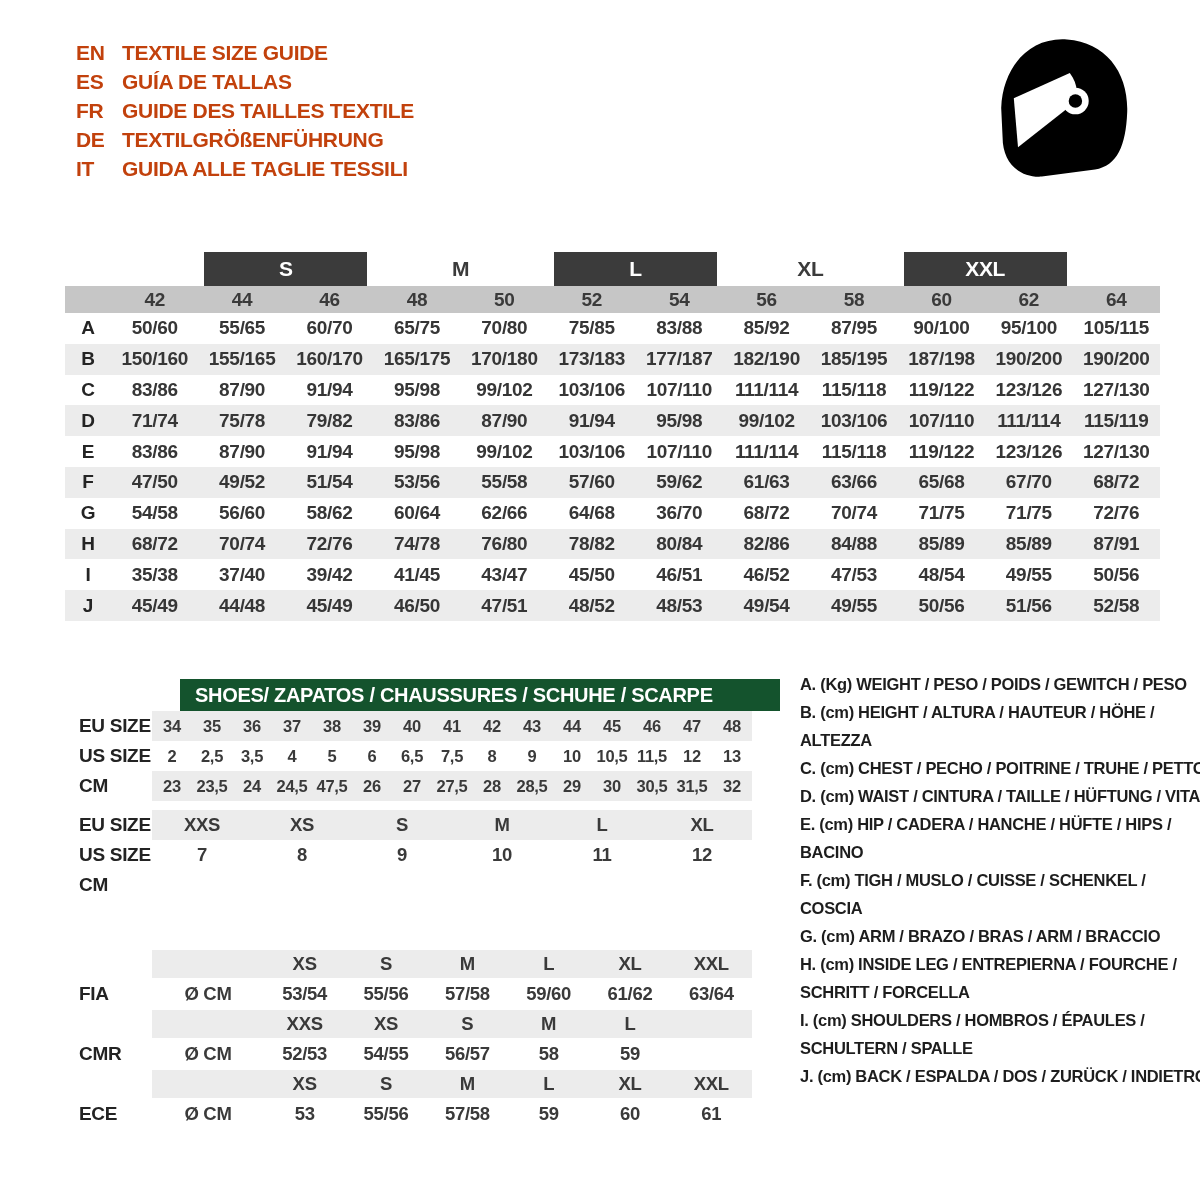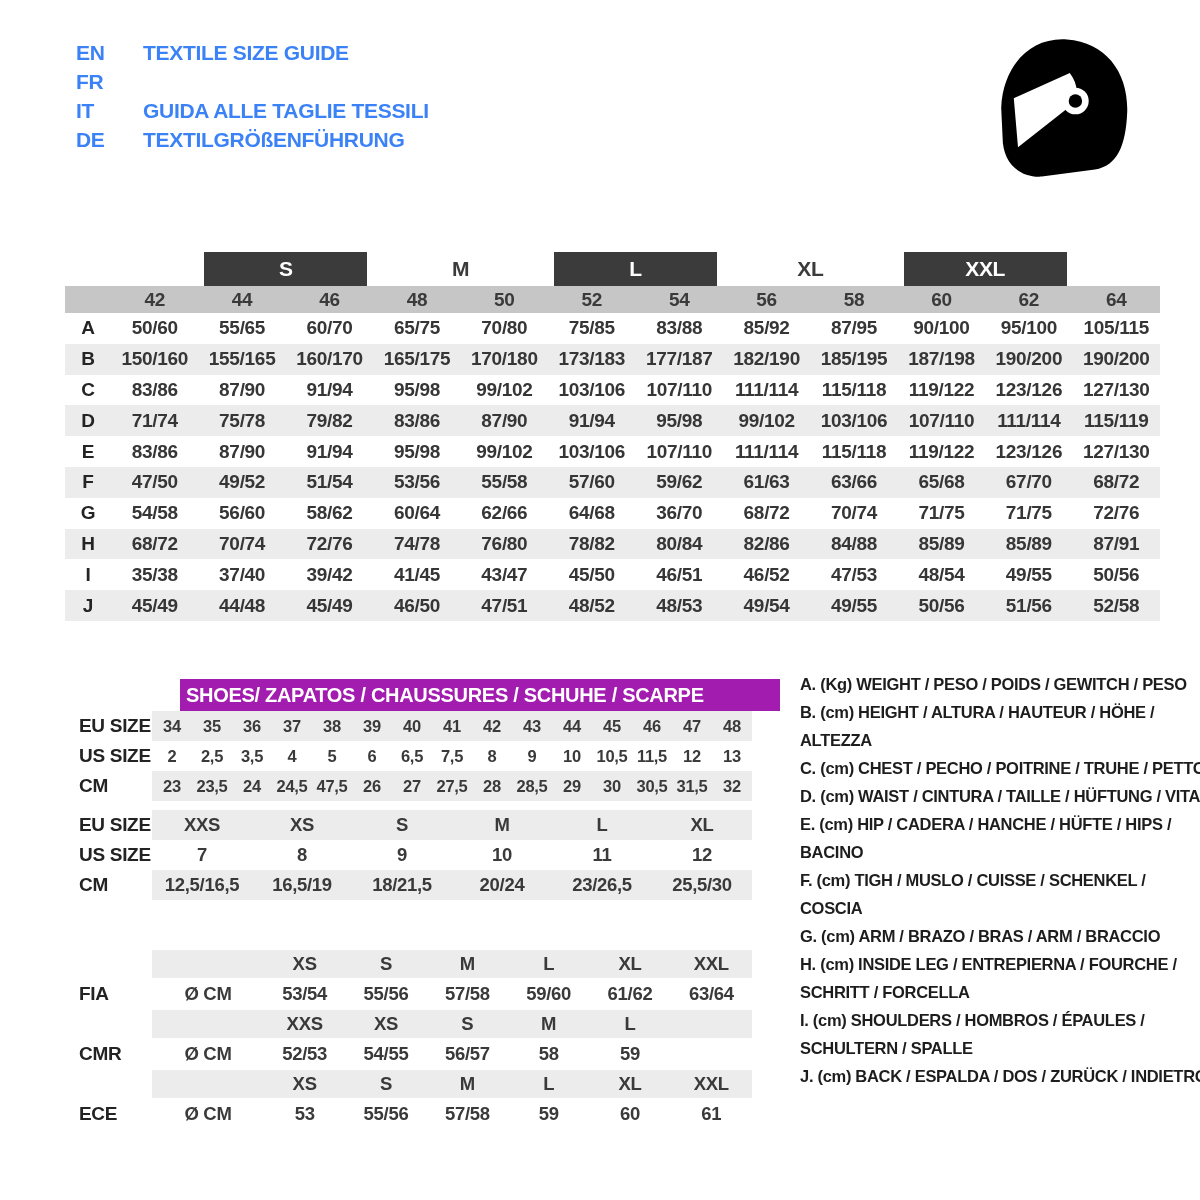--- a/index.html
+++ b/index.html
@@ -7,42 +7,42 @@
     width:1200px;height:1200px;
     font-family:"Liberation Sans",sans-serif;
     font-weight:700;
     color:#383838;
     letter-spacing:-0.3px;
   }
   .canvas{position:relative;width:1200px;height:1200px;background:#fff;overflow:hidden;}
 
   
   .lang-block{position:absolute;left:76px;top:38px;}
-  .lang-row{display:flex;line-height:29px;font-size:21px;color:#3b82f6;gap:21px;}
+  .lang-row{display:flex;line-height:29px;font-size:21px;color:#c2410c;}
   .lang-code{width:46px;flex:0 0 46px;}
   .lang-title{white-space:nowrap;}
 
   
   .helmet-logo{position:absolute;left:983px;top:30px;width:168px;height:170px;}
 
   
   .size-table{position:absolute;left:65px;top:252px;width:1095px;}
   .st-row{display:grid;grid-template-columns:46px repeat(12,1fr);text-align:center;}
   .st-groups{height:34px;}
   .group-box{background:#3b3b3b;color:#fff;font-size:21px;line-height:33px;margin:0 6px;}
   .group-plain{color:#3b3b3b;font-size:21px;line-height:33px;}
   .st-band{height:27px;background:#c6c6c6;align-items:center;font-size:19px;color:#3a3a3a;}
   .st-data{height:30.8px;align-items:center;font-size:19px;color:#363636;}
   .st-data .letter{color:#242424;}
   .stripe-bg{background:#ececec;}
 
   
   .section{position:absolute;left:65px;width:716px;}
-  .bar{margin-left:115px;width:600px;height:32px;background:#a21caf;color:#fff;
-       font-size:20px;line-height:32px;padding-left:6px;box-sizing:border-box;white-space:nowrap;}
+  .bar{margin-left:115px;width:600px;height:32px;background:#14532d;color:#fff;
+       font-size:20px;line-height:32px;padding-left:15px;box-sizing:border-box;white-space:nowrap;}
   .sg-row{position:relative;height:30px;}
   .sg-row.tall{height:32px;}
   .sg-row.short{height:28px;}
   .sg-label{position:absolute;left:14px;top:50%;transform:translateY(-50%);
             font-size:19px;color:#232323;white-space:nowrap;}
   .sg-cells{margin-left:87px;width:600px;height:100%;display:grid;align-items:center;
             text-align:center;box-sizing:border-box;color:#3a3a3a;}
   .cells15{grid-template-columns:repeat(15,1fr);font-size:16.5px;}
   .cells6{grid-template-columns:repeat(6,1fr);font-size:18.5px;}
   .cellsH{grid-template-columns:112px repeat(6,1fr);font-size:18.5px;}
@@ -58,29 +58,34 @@
 <body>
 
 <div class="canvas">
 
   <div class="lang-block" id="language-list">
       <div class="lang-row">
         <div class="lang-code">EN</div>
         <div class="lang-title">TEXTILE SIZE GUIDE</div>
       </div>
       <div class="lang-row">
+        <div class="lang-code">ES</div>
+        <div class="lang-title">GUÍA DE TALLAS</div>
+      </div>
+      <div class="lang-row">
         <div class="lang-code">FR</div>
+        <div class="lang-title">GUIDE DES TAILLES TEXTILE</div>
+      </div>
+      <div class="lang-row">
+        <div class="lang-code">DE</div>
+        <div class="lang-title">TEXTILGRÖßENFÜHRUNG</div>
       </div>
       <div class="lang-row">
         <div class="lang-code">IT</div>
         <div class="lang-title">GUIDA ALLE TAGLIE TESSILI</div>
-      </div>
-      <div class="lang-row">
-        <div class="lang-code">DE</div>
-        <div class="lang-title">TEXTILGRÖßENFÜHRUNG</div>
       </div>
     </div>
 
   <svg class="helmet-logo" viewBox="0 0 120 120" xmlns="http://www.w3.org/2000/svg" aria-hidden="true">
     <path fill="#000000" d="M60,6 C88,8 104,30 103,58 C102,82 96,96 80,99 L42,104 C26,105 14,94 14,76 L13,55 C14,26 33,4 60,6 Z"></path>
     <path fill="#ffffff" d="M22,48 L62,30 C68,38 69,47 62,54 L25,83 Z"></path>
     <circle cx="66" cy="50" r="9.5" fill="#ffffff"></circle>
     <circle cx="66" cy="50" r="4.8" fill="#000000"></circle>
   </svg>
 
@@ -344,28 +349,20 @@
             <div>7</div>
             <div>8</div>
             <div>9</div>
             <div>10</div>
             <div>11</div>
             <div>12</div>
           </div>
         </div>
         <div class="sg-row ">
           <div class="sg-label">CM</div>
-          <div class="sg-cells cells6 stripe-bg">
-            <div>12,5/16,5</div>
-            <div>16,5/19</div>
-            <div>18/21,5</div>
-            <div>20/24</div>
-            <div>23/26,5</div>
-            <div>25,5/30</div>
-          </div>
         </div>
       </div>
   </div>
 
   <div class="section" id="helmet-section">
     <div id="helmet-rows">
         <div class="sg-row short">
           <div class="sg-cells cellsH stripe-bg">
             <div></div>
             <div>XS</div>

